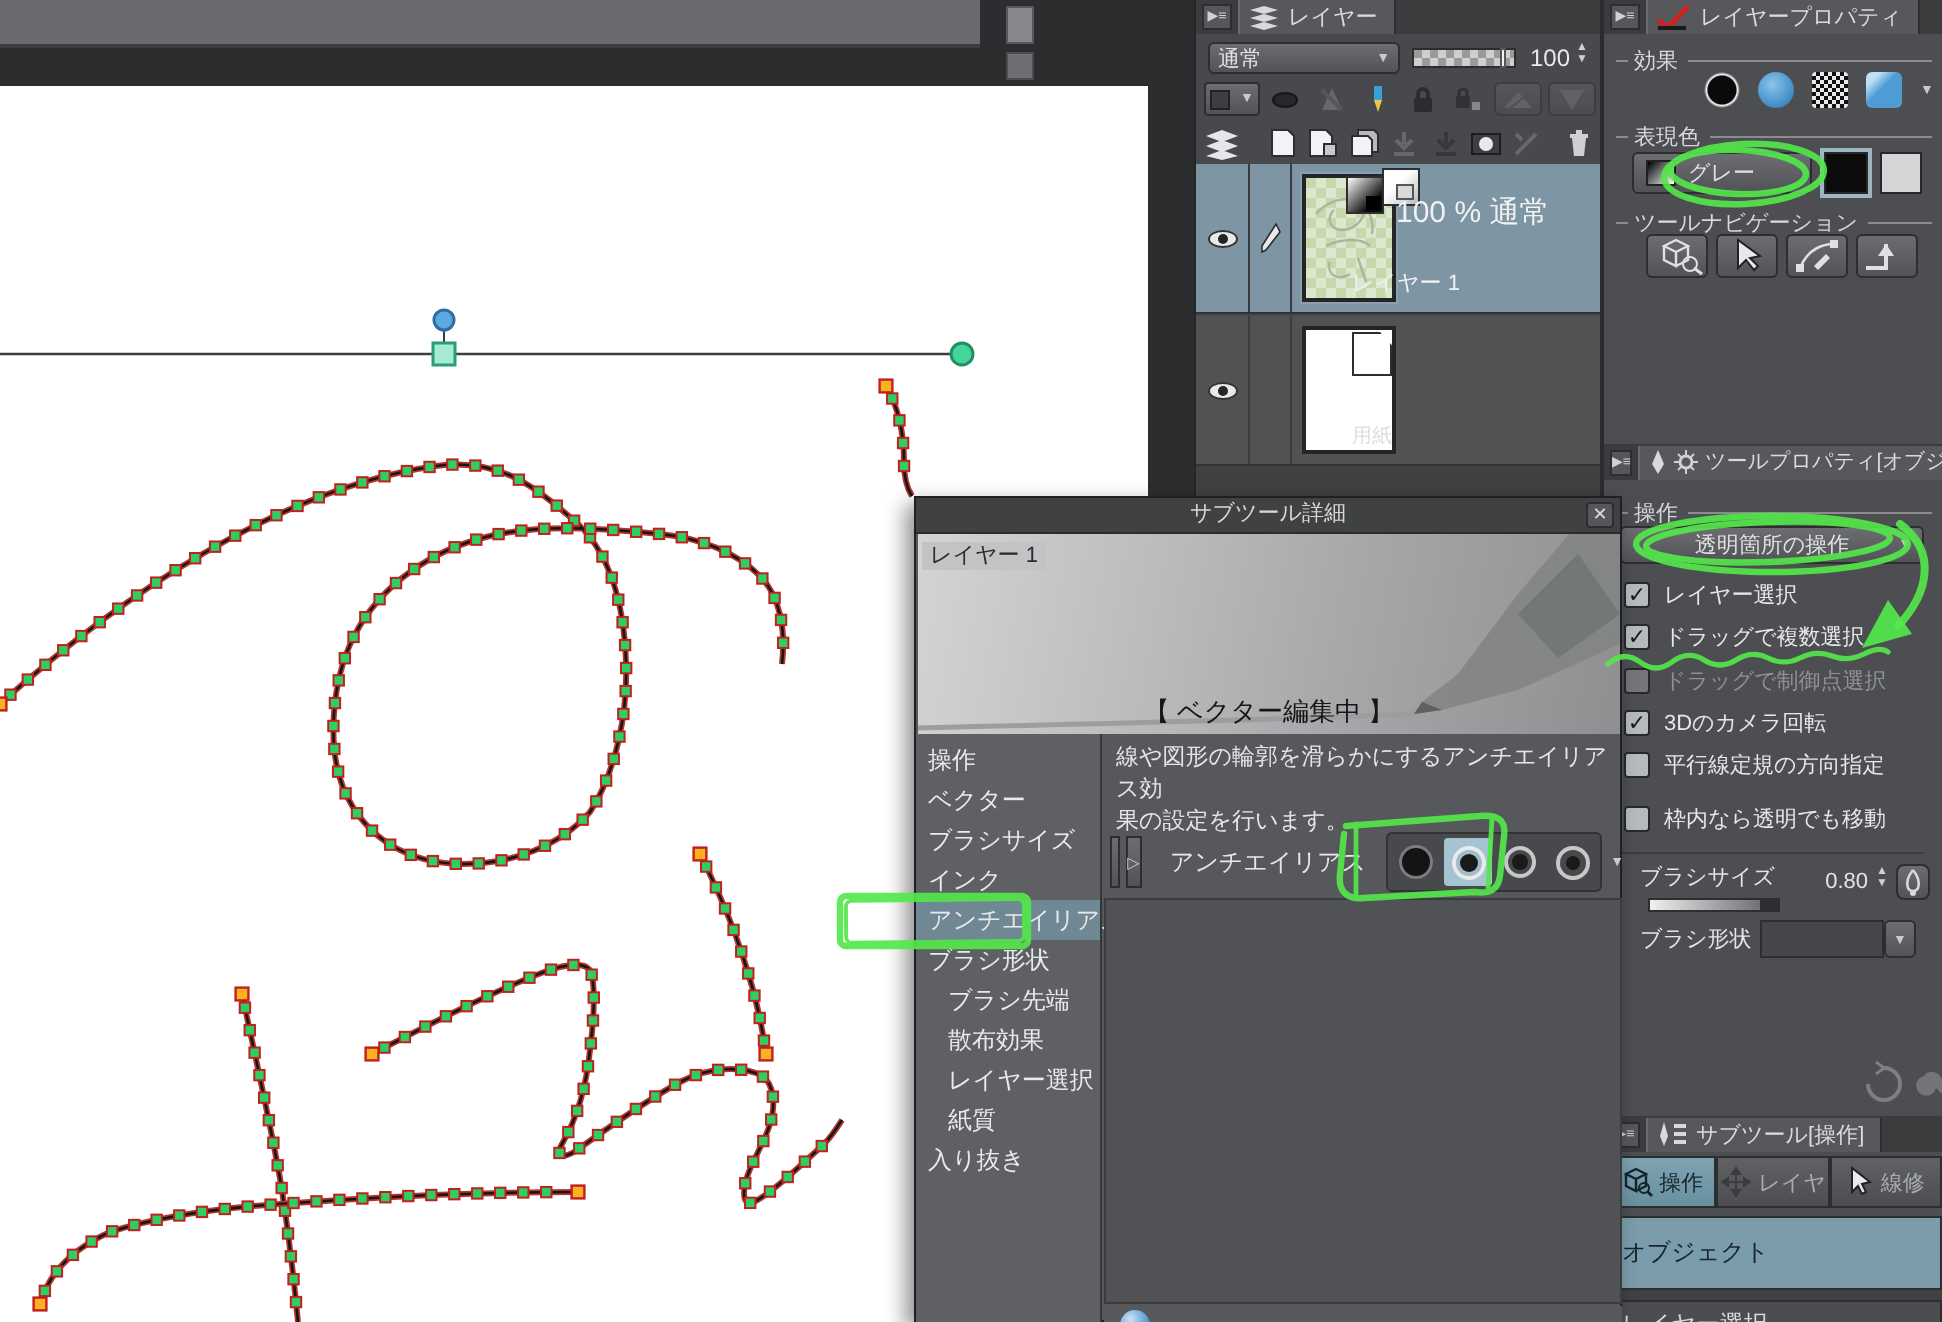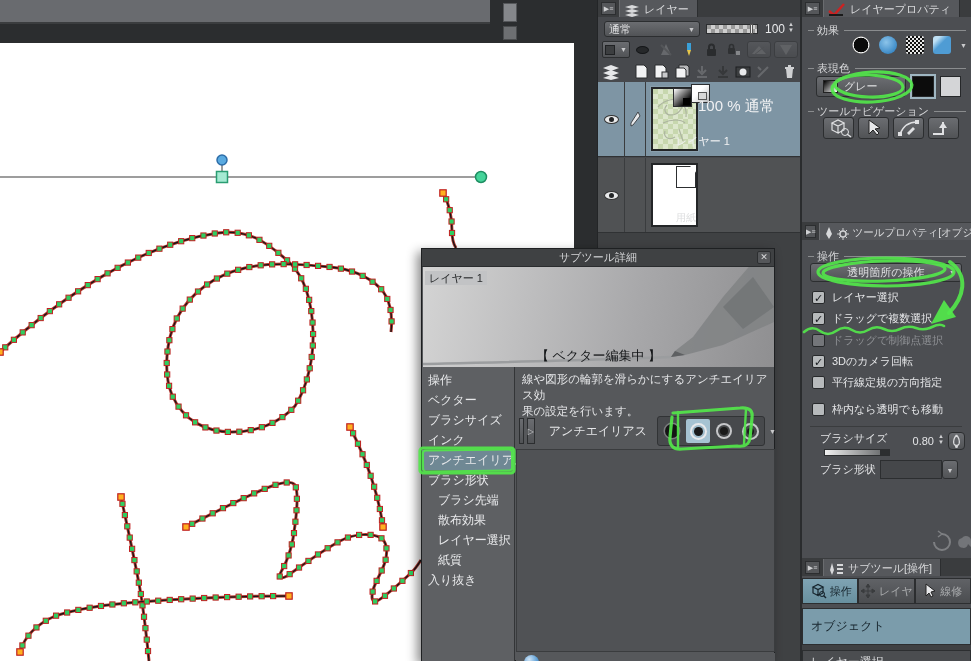--- a/index.html
+++ b/index.html
@@ -12,21 +12,21 @@
   #canvas-area { left:0; top:0; width:597px; height:661px; background:#2b2d2f; }
   #canvas-titlebar { left:0; top:0; width:490px; height:24px; background:#696b6f; border-bottom:2px solid #3b3d3f; }
   .mini-dock1 { left:503px; top:3px; width:14px; height:19px; background:#85878b; border:1px solid #55575a; }
   .mini-dock2 { left:503px; top:26px; width:14px; height:14px; background:#6d6f72; border:1px solid #4a4c4e; }
   #canvas-white { left:0; top:43px; width:574px; height:618px; background:#ffffff; }
   #stroke-svg { left:0; top:0; width:597px; height:661px; }
 
   
   .phead { background:#3a3c3e; height:17px; display:flex; align-items:center; }
   .flyout { width:15px; height:13px; margin:0 3px; background:#55575a; border:1px solid #2c2e30; color:#cfd0d2; font-size:7px; line-height:11px; text-align:center; }
-  .ptab { background:#56585c; height:17px; display:flex; align-items:flex-end; padding:0 8px 0 4px; border-left:1px solid #6a6c6f; border-right:1px solid #2c2e30; color:#dadbdd; white-space:nowrap; }
+  .ptab { background:#56585c; height:17px; display:flex; align-items:center; padding:0 8px 0 4px; border-left:1px solid #6a6c6f; border-right:1px solid #2c2e30; color:#dadbdd; white-space:nowrap; }
   .seclabel { color:#d6d7d9; display:flex; align-items:center; white-space:nowrap; }
   .seclabel::before { content:""; width:6px; height:1px; background:#8a8c8e; margin-right:3px; }
   .seclabel::after { content:""; flex:1; height:1px; background:#8a8c8e; margin-left:5px; }
   .btn { background:linear-gradient(#6b6d71,#515356); border:1px solid #2c2e30; border-radius:3px; color:#e0e1e3; }
   .darrow { color:#c9cacc; font-size:7px; }
 
   
   #layer-panel { left:597px; top:0; width:203px; height:661px; background:#47494d; border-left:1px solid #232527; }
   #lp-blend { left:6px; top:21px; width:96px; height:16px; display:flex; align-items:center; padding:0 4px; justify-content:space-between; }
   #lp-slider { left:108px; top:24px; width:52px; height:10px; border:1px solid #2c2e30;
@@ -102,21 +102,21 @@
   .aa-opt { width:24px; height:24px; display:flex; align-items:center; justify-content:center; border-radius:2px; }
   .aa-opt.sel { background:#a6c3d2; }
   .dotring { border-radius:50%; background:#1a1a1a; box-shadow:0 0 0 2px #46484a, 0 0 0 4px #c6c7c9; }
   #dlg-inner { left:94px; top:200px; width:259px; height:203px; background:#505255; border:1px solid #3a3c3e; }
   #dlg-bottom { left:94px; top:404px; width:259px; height:9px; background:#56585b; overflow:hidden; }
   .bluesphere { position:absolute; left:8px; top:2px; width:15px; height:15px; border-radius:50%;
     background:radial-gradient(circle at 35% 30%, #cfe4f6, #5d9fd6 55%, #2f6ea8); }
 
   
   #annot { left:0; top:0; width:971px; height:661px; pointer-events:none; z-index:60; }
-  #dialog { z-index:40; } #right-col { z-index:30; } #layer-panel,#layer-empty { z-index:20; }
+  #dialog { z-index:40;margin-left:36px; } #right-col { z-index:30; } #layer-panel,#layer-empty { z-index:20; }
 </style>
 </head>
 <body>
 
 <div id="app">
 
   <div id="canvas-area" class="abs">
     <div id="canvas-titlebar" class="abs"></div>
     <div class="mini-dock1 abs"></div>
     <div class="mini-dock2 abs"></div>

